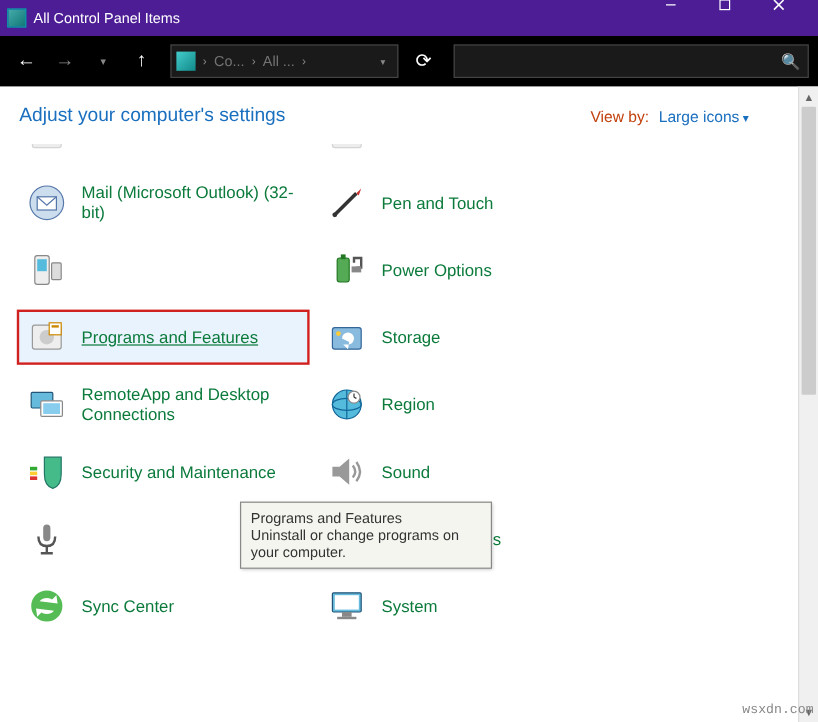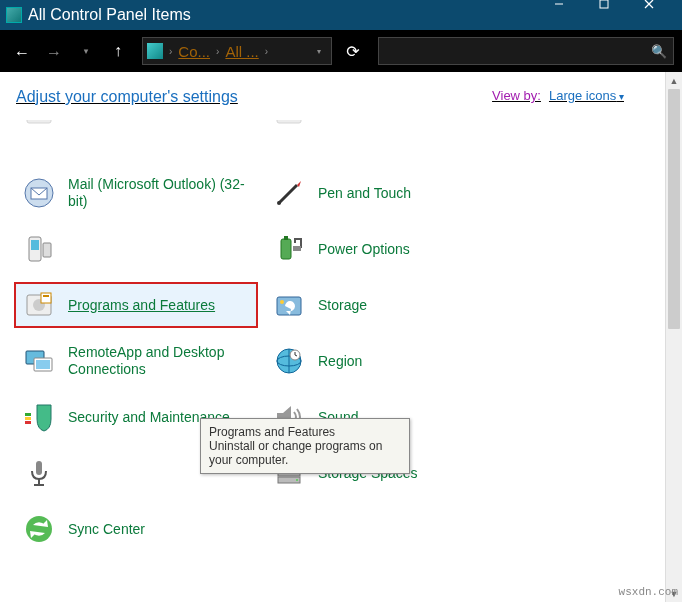--- a/index.html
+++ b/index.html
@@ -1,49 +1,49 @@
 <!DOCTYPE html>
 <html><head>
 <meta charset="utf-8">
 <style>
 * { box-sizing: border-box; margin: 0; padding: 0; font-family: "Segoe UI", Arial, sans-serif; }
 body { width: 682px; height: 602px; background: #fff; overflow: hidden; position: relative; }
 
 
-.titlebar { height: 30px; background: #0c4a6e; display: flex; align-items: center; color: #fff; font-size: 16px; }
+.titlebar { height: 30px; background: #4c1d95; display: flex; align-items: center; color: #fff; font-size: 12px; }
 .titlebar .app-icon { width: 16px; height: 16px; margin: 0 6px; background: linear-gradient(135deg,#4aa 0%,#177 100%); display:inline-block; border:1px solid #0aa;}
 .titlebar .title { flex: 1; }
 .win-controls { display: flex; }
 .win-btn { width: 45px; height: 30px; display:flex; align-items:center; justify-content:center; color:#fff; font-size:12px; cursor:pointer;}
 
 
 .navbar { height: 42px; background:#000; display:flex; align-items:center; padding:0 8px; gap:4px; }
 .nav-arrow { width: 28px; height:28px; display:flex; align-items:center; justify-content:center; color:#888; cursor:pointer;}
 .nav-arrow.active { color:#fff; }
 .addrbar { flex:0 0 auto; display:flex; align-items:center; height:28px; background:#1a1a1a; border:1px solid #444; margin-left:6px; padding:0 4px; width:190px;}
 .addrbar .crumb-icon { width:16px; height:16px; background:linear-gradient(135deg,#4cc,#188); margin-right:4px;}
-.addrbar .crumb { color:#a16207; font-size:15px; padding:0 4px; max-width:48px; overflow:hidden; white-space:nowrap; text-overflow:ellipsis; cursor:pointer;text-decoration:underline;}
+.addrbar .crumb { color:#737373; font-size:12px; padding:0 4px; max-width:48px; overflow:hidden; white-space:nowrap; text-overflow:ellipsis; cursor:pointer;}
 .addrbar .sep { color:#888; font-size:10px; padding:0 2px;}
 .addrbar .drop { color:#888; font-size:8px; margin-left:auto; padding:0 6px; cursor:pointer;}
 .refresh-btn{ width:26px; height:26px; display:flex; align-items:center; justify-content:center; color:#fff; margin-left:4px; cursor:pointer;}
 .searchbar { flex:1; height:28px; background:#1a1a1a; border:1px solid #444; margin-left:8px; display:flex; align-items:center;}
 .searchbar input { flex:1; background:transparent; border:none; color:#fff; padding:0 8px; font-size:12px; outline:none;}
 .searchbar .mag { width:28px; color:#888; text-align:center; font-size:13px;}
 
 
 .content { position:relative; padding:16px 8px 0 16px; height: calc(100% - 72px); overflow:hidden;}
-.header-row { display:flex; align-items:flex-start; margin-bottom:20px;text-decoration:underline; }
+.header-row { display:flex; align-items:center; margin-bottom:20px; }
 .settings-label { color:#1a6fbf; font-size:16px; }
 .viewby { margin-left:auto; display:flex; align-items:center; font-size:13px; gap:8px; padding-right:50px;}
-.viewby .vb-label{ color:#a21caf;}
+.viewby .vb-label{ color:#c2410c;}
 .viewby .vb-value{ color:#1a6fbf; cursor:pointer;}
 .viewby .vb-value::after{ content:" ▾"; font-size:10px;}
 
 
-.grid { display:grid; grid-template-columns: 240px 240px; column-gap: 10px; row-gap: 14px; margin-top:32px;}
+.grid { display:grid; grid-template-columns: 240px 240px; column-gap: 10px; row-gap: 14px; margin-top:8px;}
 .item { display:flex; align-items:center; gap:12px; padding:4px 6px; cursor:pointer; }
 .item .ico { width:34px; height:34px; flex:0 0 34px; display:flex; align-items:center; justify-content:center; font-size:26px;}
 .item .label { color:#0b7a3b; font-size:14px; line-height:1.2; }
 .item.selected { background:#e8f3fd; outline:2px solid #d12020; outline-offset:0;}
 .item.selected .label { text-decoration:underline;}
 
 .tooltip { position:absolute; left:200px; top:346px; width:210px; background:#f5f5f0; border:1px solid #888; padding:6px 8px; font-size:12px; color:#333; box-shadow:1px 1px 3px rgba(0,0,0,.25); z-index:5;}
 .tooltip .tt-title{ display:block;}
 
 
@@ -267,20 +267,31 @@
       <div class="item">
         <span class="ico">
           <svg viewBox="0 0 32 32">
             <circle cx="16" cy="16" r="13" fill="#5b5"></circle>
             <path d="M10 12 A8 8 0 0 1 22 12 L19 12 L24 7 L25 14" fill="#fff"></path>
             <path d="M22 20 A8 8 0 0 1 10 20 L13 20 L8 25 L7 18" fill="#fff"></path>
           </svg>
         </span>
         <span class="label">Sync Center</span>
       </div>
+      <div class="item">
+        <span class="ico">
+          <svg viewBox="0 0 32 32">
+            <rect x="4" y="5" width="24" height="16" rx="1" fill="#6bd" stroke="#257"></rect>
+            <rect x="6" y="7" width="20" height="12" fill="#fff"></rect>
+            <rect x="12" y="21" width="8" height="4" fill="#888"></rect>
+            <rect x="8" y="25" width="16" height="2" fill="#888"></rect>
+          </svg>
+        </span>
+        <span class="label">System</span>
+      </div>
     </div>
 
   <div class="tooltip">
     <span class="tt-title">Programs and Features</span>
     <span>Uninstall or change programs on your computer.</span>
   </div>
 
   <div class="scrollbar">
     <div class="arrow">▲</div>
     <div class="thumb"></div>

